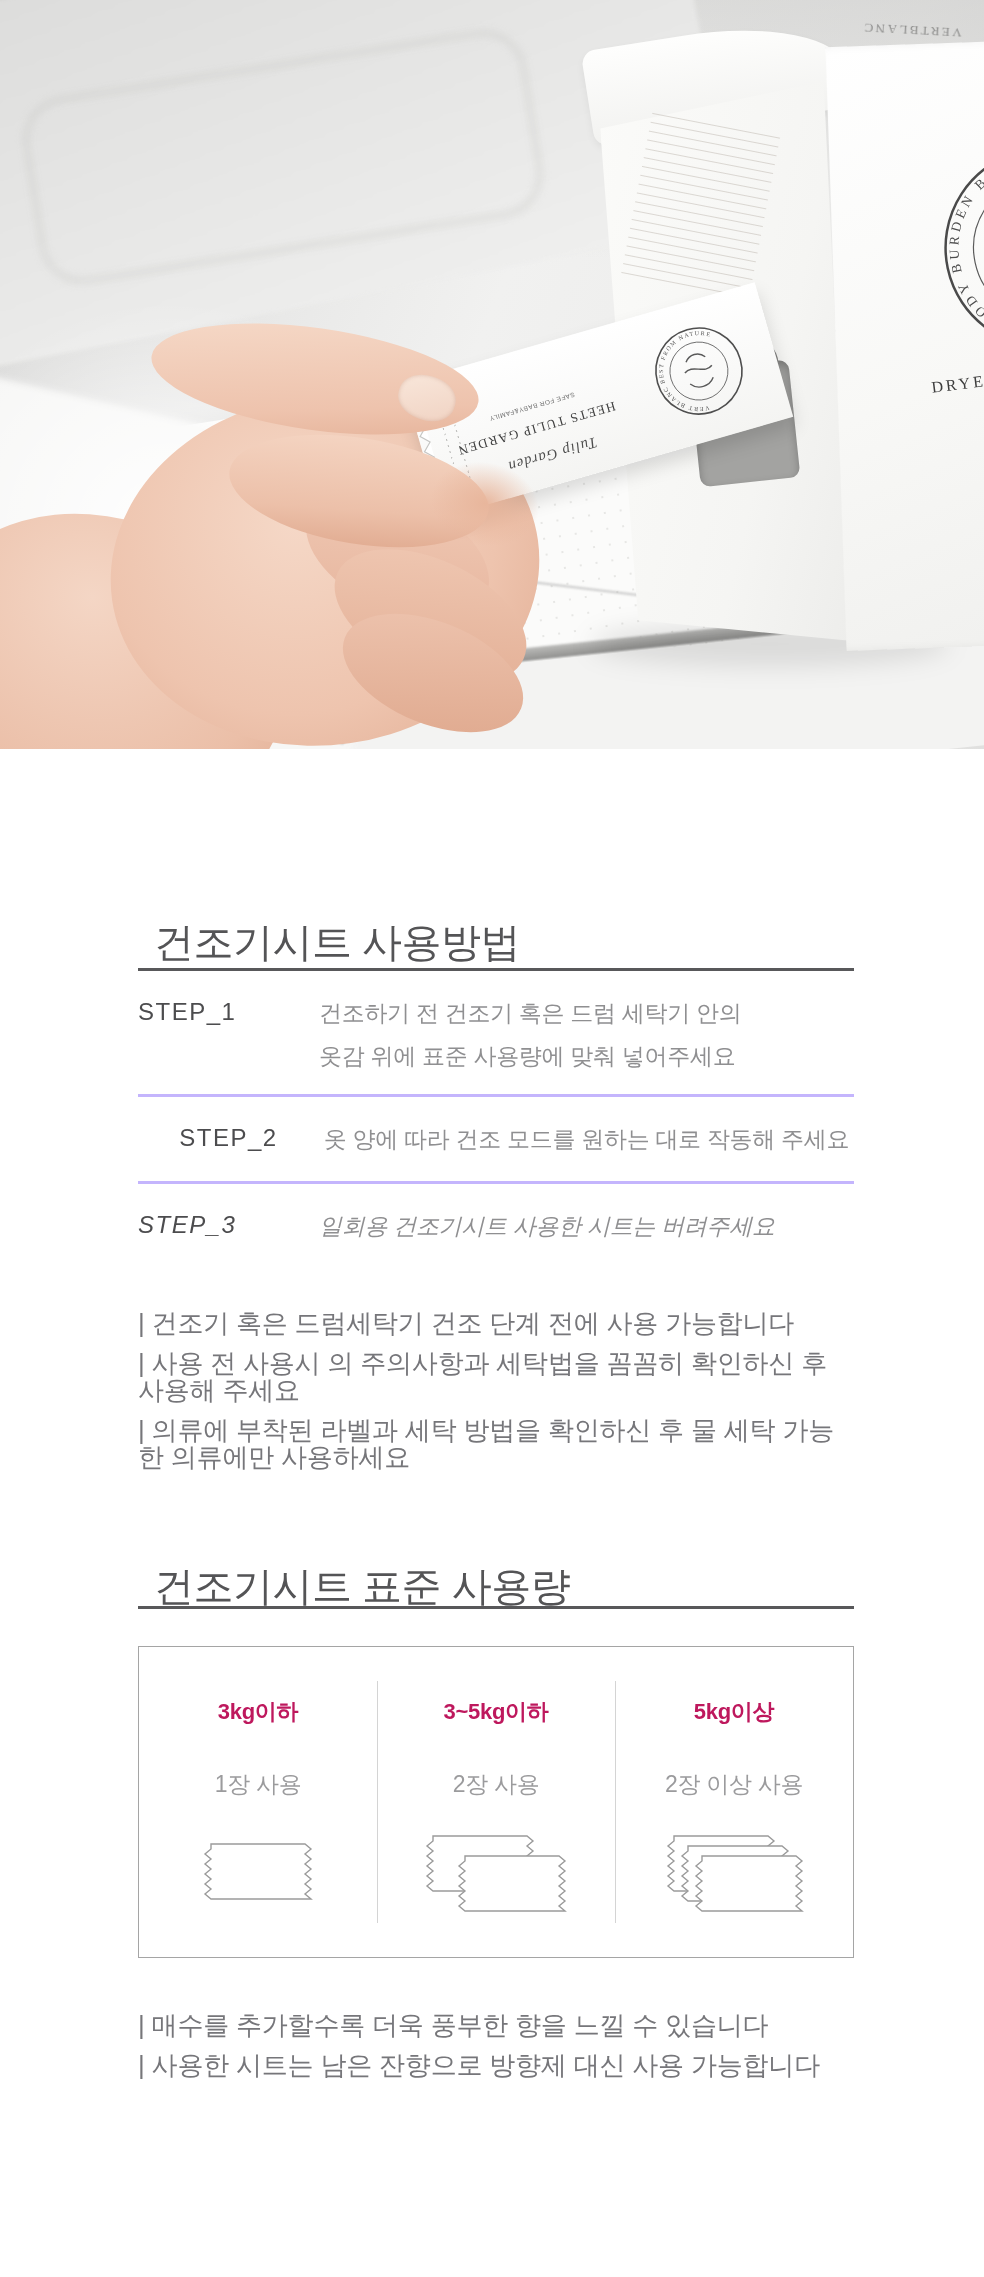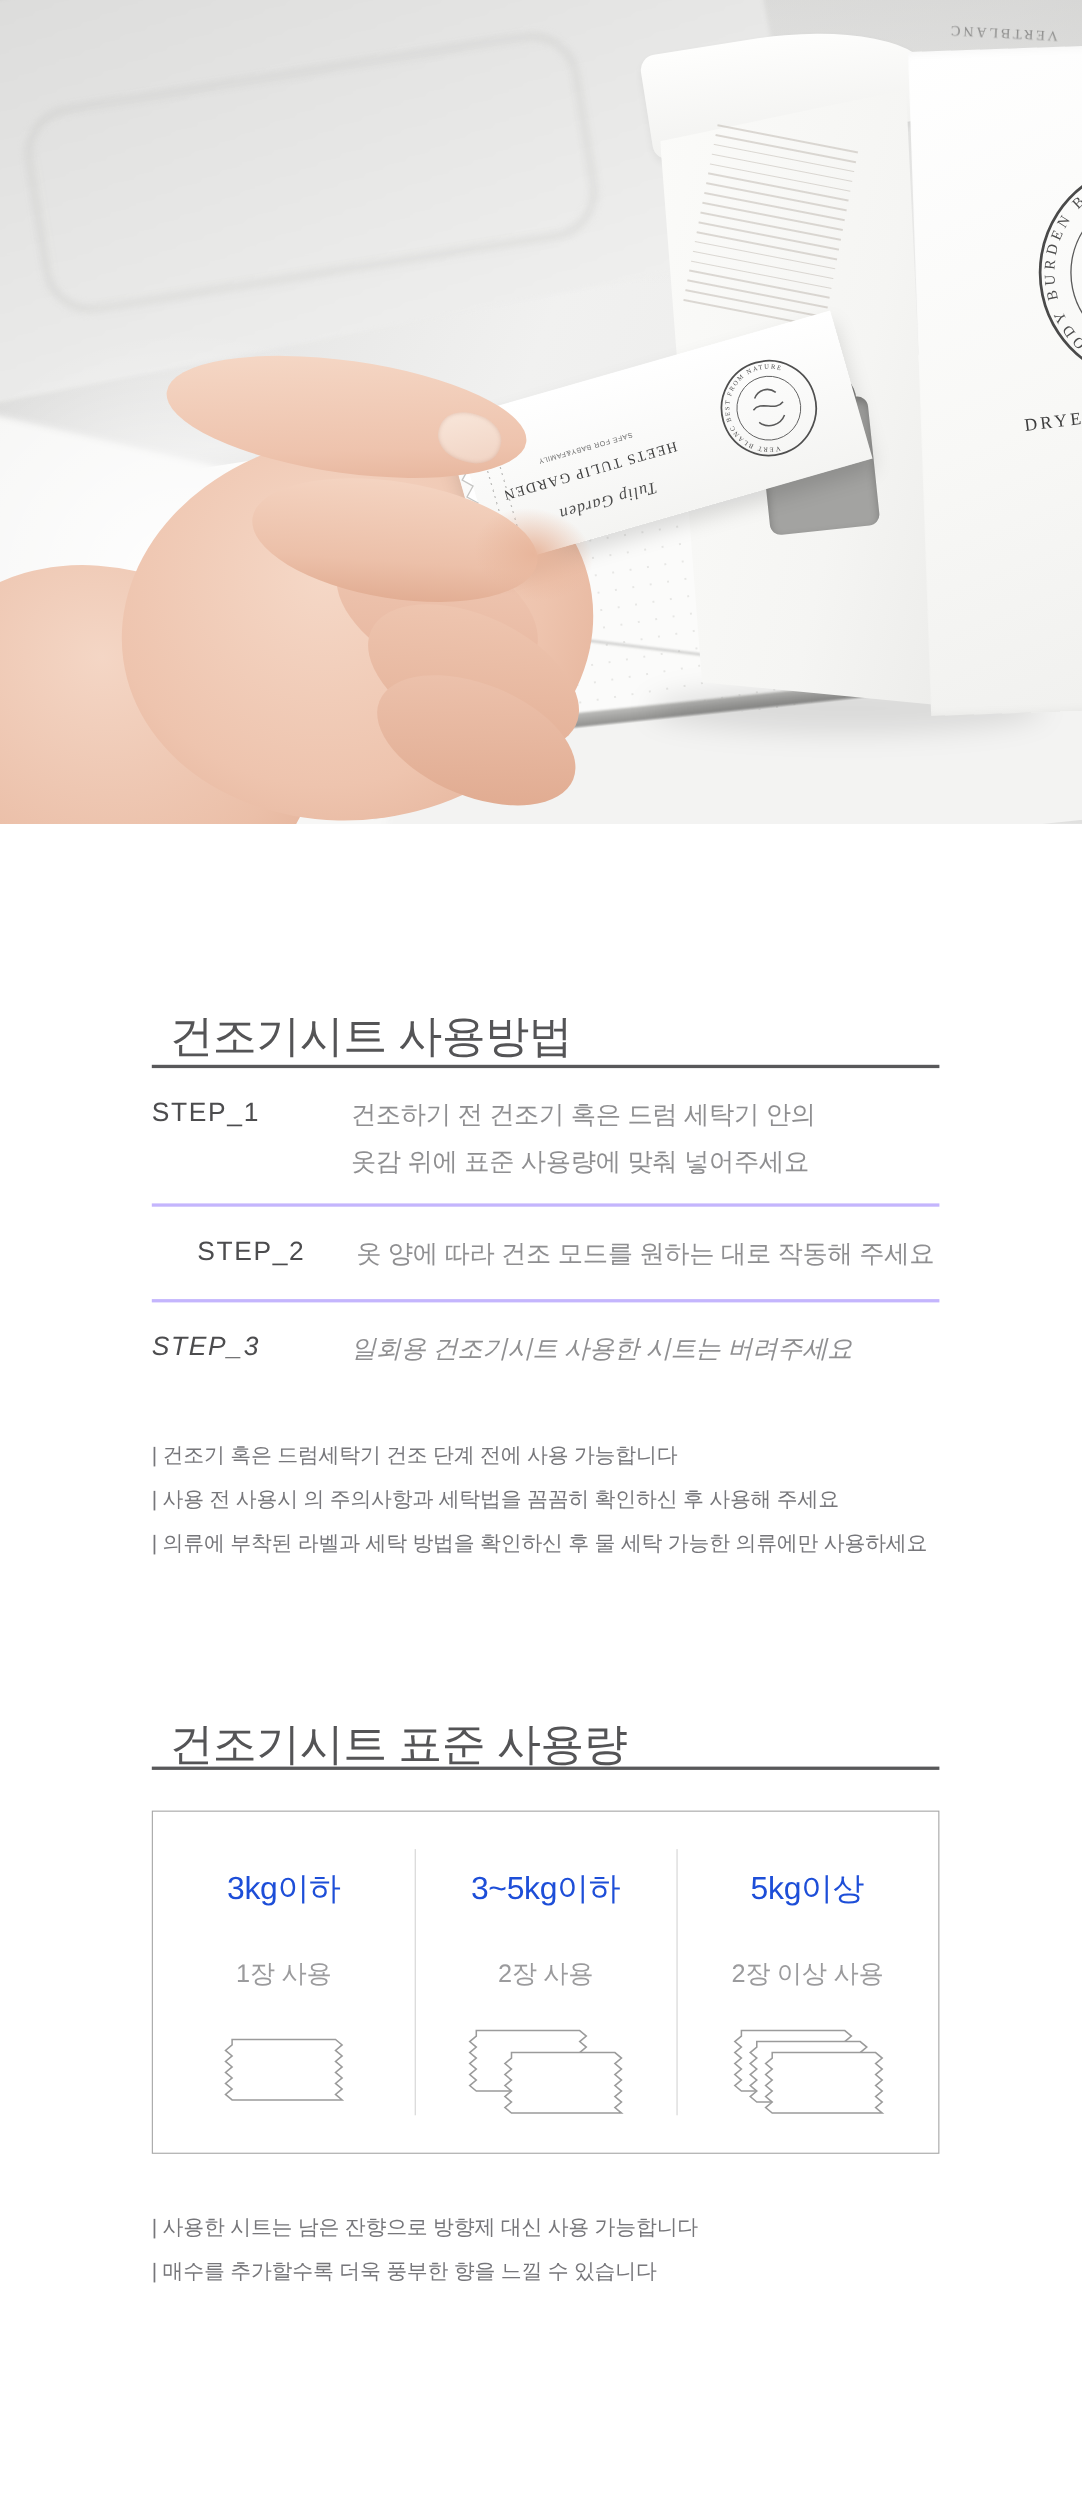--- a/index.html
+++ b/index.html
@@ -77,26 +77,26 @@
   .rule{position:absolute;left:138px;width:716px;height:3px;background:#58585a;}
   .steps{position:absolute;left:138px;top:974px;width:716px;}
   .step-row{display:flex;border-bottom:3px solid #c4b5fd;padding:18px 0 16px;}
   .step-row.last{border-bottom:none;padding:21px 0 20px;font-style:italic;}
   .step-row.mid{padding:21px 0 20px;text-align:center;}
   .step-label{width:181px;flex:none;font-size:24px;font-weight:500;color:#4c4c4e;
         letter-spacing:1.5px;padding-top:6px;}
   .step-text{flex:1;font-size:23px;color:#8f8f91;line-height:43px;letter-spacing:-.3px;}
   .step-text .line{display:block;}
   .notes{position:absolute;left:138px;width:716px;}
-  .note{margin:0 0 13px;font-size:19px;line-height:27px;color:#76767a;letter-spacing:-.2px;}
+  .note{margin:0 0 13px;font-size:26px;line-height:27px;color:#76767a;letter-spacing:-.2px;}
   .table-box{position:absolute;left:138px;top:1646px;width:716px;height:312px;box-sizing:border-box;
         border:1px solid #a5a5a5;display:flex;background:#fff;}
   .t-col{flex:1;position:relative;text-align:center;padding-top:50px;box-sizing:border-box;}
   .t-col + .t-col::before{content:'';position:absolute;left:0;top:34px;bottom:34px;width:1px;background:#d4d4d4;}
-  .t-weight{font-size:29px;font-weight:400;color:#1d4ed8;letter-spacing:-.3px;}
+  .t-weight{font-size:22px;font-weight:700;color:#be185d;letter-spacing:-.3px;}
   .t-usage{font-size:23px;color:#9b9b9d;margin-top:42px;letter-spacing:-.3px;}
   .t-stack{position:relative;height:90px;margin-top:34px;}
   .t-stack svg{position:absolute;}
 </style>
 </head>
 <body>
 
 <div class="page">
 
   <div class="photo">
@@ -255,17 +255,17 @@
           <path d="M14,2 L108,2 L114,7 L108,12 L114,17 L108,22 L114,27 L108,32 L114,37 L108,42 L114,47 L108,52 L114,57 L14,57 L8,52 L14,47 L8,42 L14,37 L8,32 L14,27 L8,22 L14,17 L8,12 L14,7 Z" fill="#fff" stroke="#9b9b9b" stroke-width="1.4"></path>
         </svg>
         <svg style="left:calc(50% - 46px);top:20px;" width="122" height="60" viewBox="0 0 122 60">
           <path d="M14,2 L108,2 L114,7 L108,12 L114,17 L108,22 L114,27 L108,32 L114,37 L108,42 L114,47 L108,52 L114,57 L14,57 L8,52 L14,47 L8,42 L14,37 L8,32 L14,27 L8,22 L14,17 L8,12 L14,7 Z" fill="#fff" stroke="#9b9b9b" stroke-width="1.4"></path>
         </svg>
       </div>
     </div>
   </div>
 
   <div class="notes" style="top:2012px;">
+    <p class="note">| 매수를 추가할수록 더욱 풍부한 향을 느낄 수 있습니다</p>
     <p class="note">| 사용한 시트는 남은 잔향으로 방향제 대신 사용 가능합니다</p>
-    <p class="note">| 매수를 추가할수록 더욱 풍부한 향을 느낄 수 있습니다</p>
   </div>
 
 </div>
 
 </body></html>

